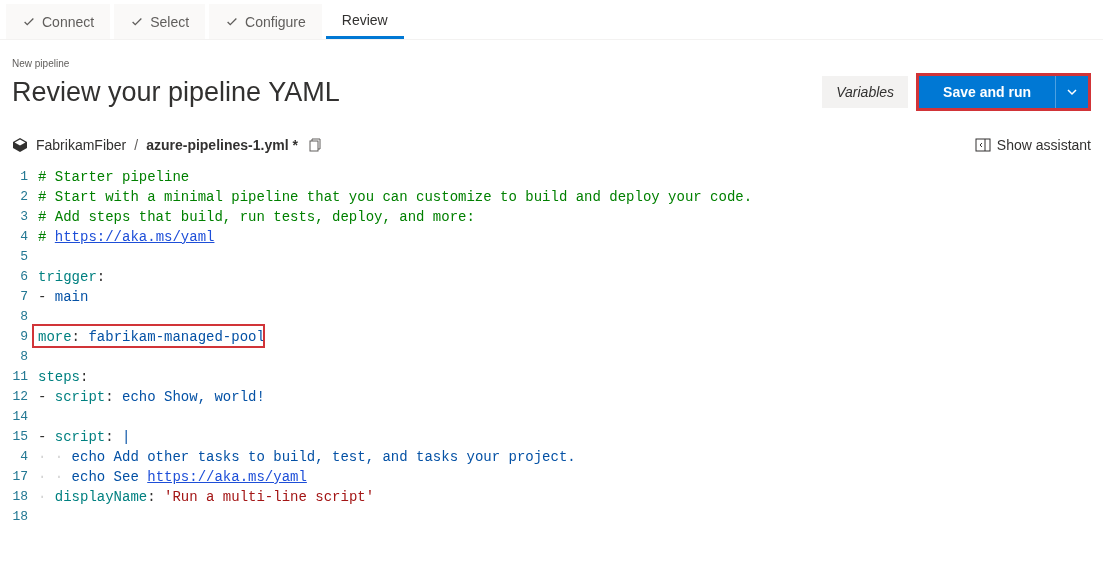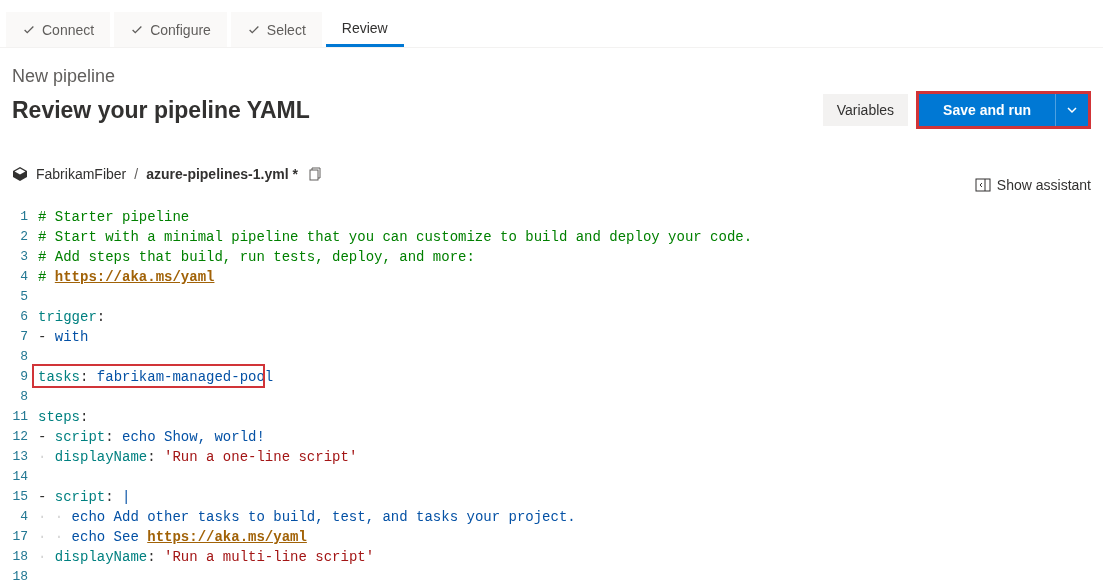--- a/index.html
+++ b/index.html
@@ -1,59 +1,59 @@
 <!DOCTYPE html>
 <html><head>
   <meta charset="utf-8">
   <style>
     * { margin: 0; padding: 0; box-sizing: border-box; }
     body { font-family: "Segoe UI", -apple-system, sans-serif; background: #fff; color: #323130; width: 1103px; height: 580px; overflow: hidden; }
     
     
-    .wizard { display: flex; gap: 4px; padding: 12px 6px 0; border-bottom: 1px solid #f3f2f1; }
+    .wizard { display: flex; gap: 4px; padding: 4px 6px 0; border-bottom: 1px solid #f3f2f1; }
     .step { display: flex; align-items: center; gap: 6px; padding: 8px 16px; color: #605e5c; font-size: 14px; cursor: pointer; position: relative; }
     .step.done { background: #faf9f8; }
     .step.active { color: #323130; font-weight: 400; border-bottom: 3px solid #0078d4; }
     .step .check { width: 14px; height: 14px; }
 
     
     .header { padding: 18px 12px 12px; }
-    .crumb-small { color: #605e5c; font-size: 18px; margin-bottom: 4px; }
+    .crumb-small { color: #605e5c; font-size: 10px; margin-bottom: 4px; }
     .title-row { display: flex; align-items: center; justify-content: space-between; }
-    .title { font-size: 23px; font-weight: 700; text-align: right; }
+    .title { font-size: 27px; font-weight: 400; text-align: right; }
     .actions { display: flex; gap: 8px; align-items: center; }
-    .btn-variables { background: #f3f2f1; border: none; padding: 8px 14px; font-size: 14px; cursor: pointer; color: #323130; }
+    .btn-variables { background: #f3f2f1; border: none; padding: 8px 14px; font-size: 14px; cursor: pointer; color: #323130; font-style: italic; }
     .btn-split-wrap { display: flex; border: 3px solid #d13438; }
     .btn-primary { background: #0078d4; color: #fff; border: none; padding: 8px 24px; font-size: 14px; font-weight: 600; cursor: pointer; }
     .btn-split { background: #0078d4; border: none; border-left: 1px solid rgba(255,255,255,0.3); padding: 8px 10px; cursor: pointer; display: flex; align-items: center; }
     .btn-split svg { fill: #fff; }
 
     
     .subheader { display: flex; justify-content: space-between; align-items: center; padding: 14px 12px 8px; font-size: 14px; }
     .file-crumb { display: flex; align-items: center; gap: 8px; color: #323130; justify-content: flex-end; }
     .file-crumb .sep { color: #605e5c; }
     .file-crumb .icon { width: 16px; height: 16px; }
     .repo-name { font-size: 14px; }
     .file-name { font-weight: 600; }
     .copy-icon { width: 16px; height: 16px; cursor: pointer; color: #605e5c; }
-    .show-assistant { display: flex; align-items: center; gap: 6px; cursor: pointer; margin-top: 22px; }
+    .show-assistant { display: flex; align-items: center; gap: 6px; cursor: pointer; }
 
     
     .editor { font-family: Consolas, "Courier New", monospace; font-size: 14px; padding: 6px 0 0 0; }
     .line { display: flex; line-height: 20px; min-height: 20px; }
     .gutter { width: 38px; text-align: right; padding-right: 10px; color: #237893; font-size: 13px; user-select: none; }
     .code { white-space: pre; flex: 1; }
 
     
     .cm-comment { color: #008000; }
     .cm-key { color: #008080; }
     .cm-dash { color: #323130; }
     .cm-string { color: #0451a5; }
     .cm-sq { color: #a31515; }
-    .cm-link { color: #a16207; text-decoration: underline; font-weight: bold; }
+    .cm-link { color: #1d4ed8; text-decoration: underline; }
     .cm-pipe { color: #0451a5; }
     .indent-guide { color: #d4d4d4; }
 
     
     .editor-wrap { position: relative; }
     .red-box { position: absolute; border: 2px solid #d13438; pointer-events: none; }
   </style>
 </head>
 <body>
 
@@ -61,27 +61,27 @@
   <div class="step done">
     <svg class="check" viewBox="0 0 16 16">
         <path fill="none" stroke="#605e5c" stroke-width="1.5" d="M3 8l3 3 7-7"></path>
       </svg>
     <span>Connect</span>
   </div>
   <div class="step done">
     <svg class="check" viewBox="0 0 16 16">
         <path fill="none" stroke="#605e5c" stroke-width="1.5" d="M3 8l3 3 7-7"></path>
       </svg>
-    <span>Configure</span>
+    <span>Select</span>
   </div>
   <div class="step done">
     <svg class="check" viewBox="0 0 16 16">
         <path fill="none" stroke="#605e5c" stroke-width="1.5" d="M3 8l3 3 7-7"></path>
       </svg>
-    <span>Select</span>
+    <span>Configure</span>
   </div>
   <div class="step active">
     <span>Review</span>
   </div>
 </div>
 
 <div class="header">
   <div class="crumb-small">New pipeline</div>
   <div class="title-row">
     <h1 class="title">Review your pipeline YAML</h1>
@@ -143,47 +143,43 @@
       <div class="line">
         <div class="gutter">5</div>
         <div class="code"></div>
       </div>
       <div class="line">
         <div class="gutter">6</div>
         <div class="code"><span class="cm-key">trigger</span><span>:</span></div>
       </div>
       <div class="line">
         <div class="gutter">7</div>
-        <div class="code"><span class="cm-dash">- </span><span class="cm-string">with</span></div>
+        <div class="code"><span class="cm-dash">- </span><span class="cm-string">main</span></div>
       </div>
       <div class="line">
         <div class="gutter">8</div>
         <div class="code"></div>
       </div>
       <div class="line" id="hl-line">
         <div class="gutter">9</div>
-        <div class="code"><span class="cm-key">tasks</span><span>: </span><span class="cm-string">fabrikam-managed-pool</span></div>
+        <div class="code"><span class="cm-key">more</span><span>: </span><span class="cm-string">fabrikam-managed-pool</span></div>
       </div>
       <div class="line">
         <div class="gutter">8</div>
         <div class="code"></div>
       </div>
       <div class="line">
         <div class="gutter">11</div>
         <div class="code"><span class="cm-key">steps</span><span>:</span></div>
       </div>
       <div class="line">
         <div class="gutter">12</div>
         <div class="code"><span class="cm-dash">- </span><span class="cm-key">script</span><span>: </span><span class="cm-string">echo Show, world!</span></div>
       </div>
       <div class="line">
-        <div class="gutter">13</div>
-        <div class="code"><span class="indent-guide">· </span><span class="cm-key">displayName</span><span>: </span><span class="cm-sq">'Run a one-line script'</span></div>
-      </div>
-      <div class="line">
         <div class="gutter">14</div>
         <div class="code"></div>
       </div>
       <div class="line">
         <div class="gutter">15</div>
         <div class="code"><span class="cm-dash">- </span><span class="cm-key">script</span><span>: </span><span class="cm-pipe">|</span></div>
       </div>
       <div class="line">
         <div class="gutter">4</div>
         <div class="code"><span class="indent-guide">· · </span><span class="cm-string">echo Add other tasks to build, test, and tasks your project.</span></div>

